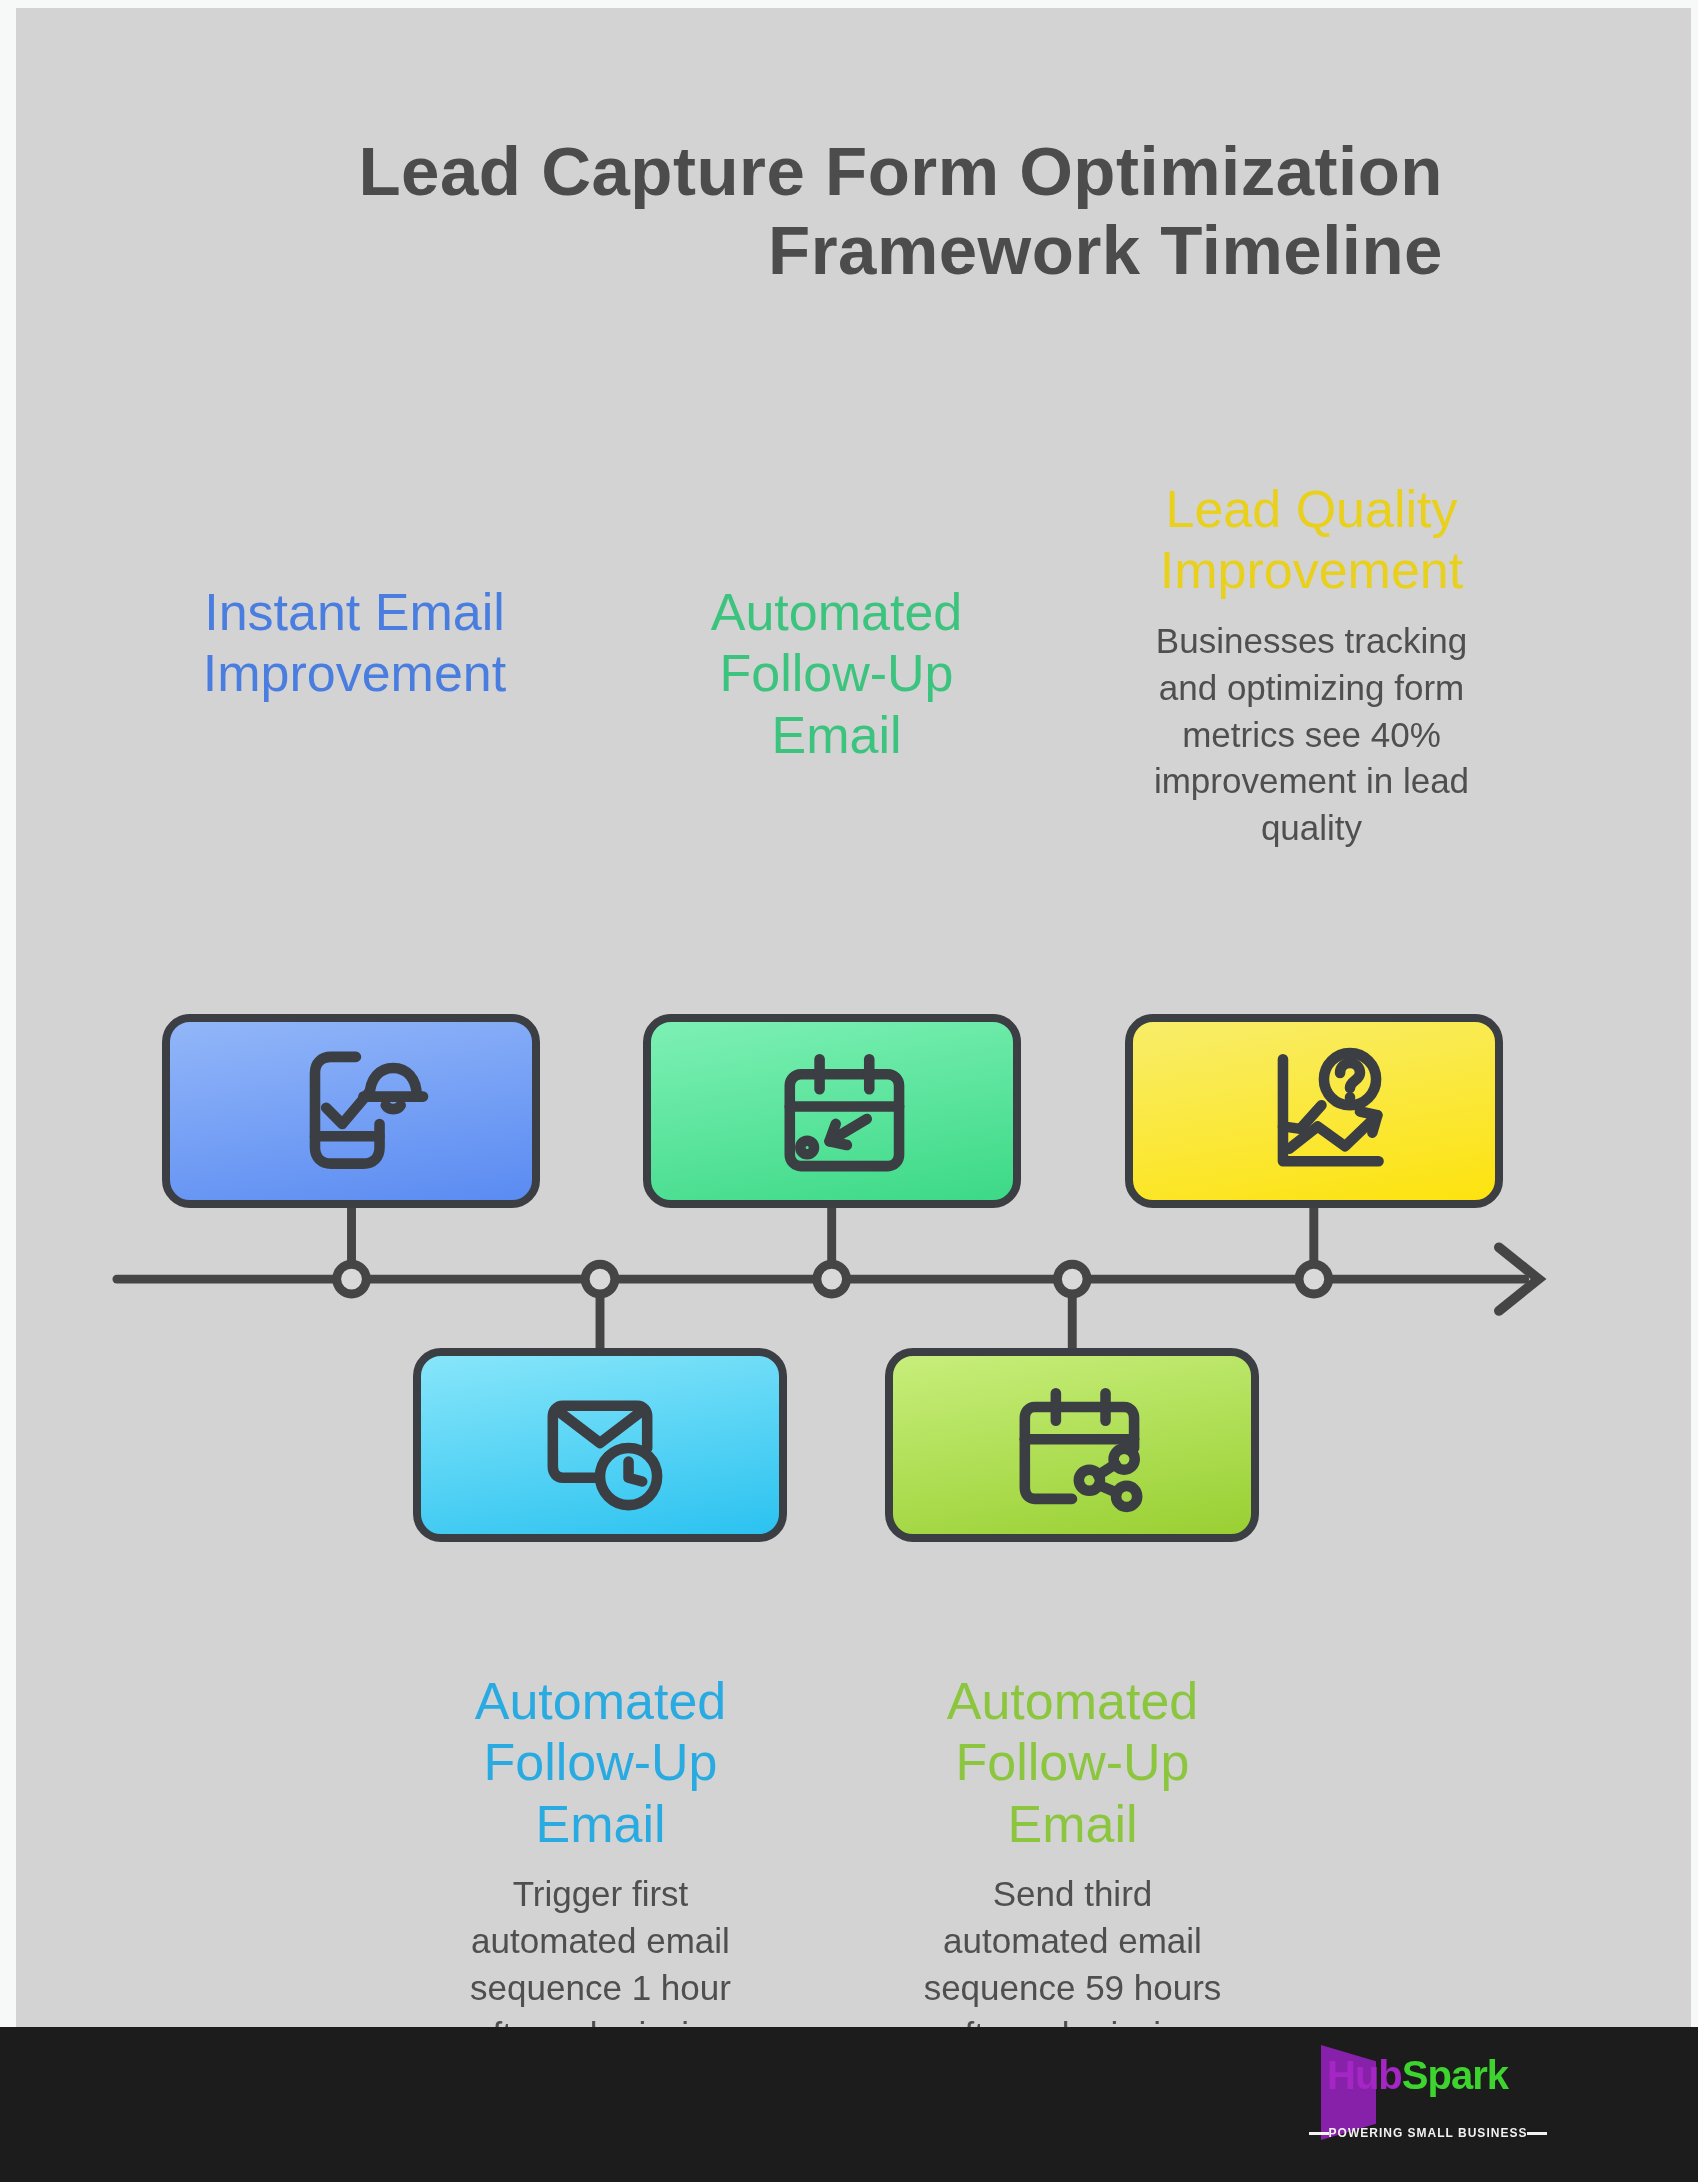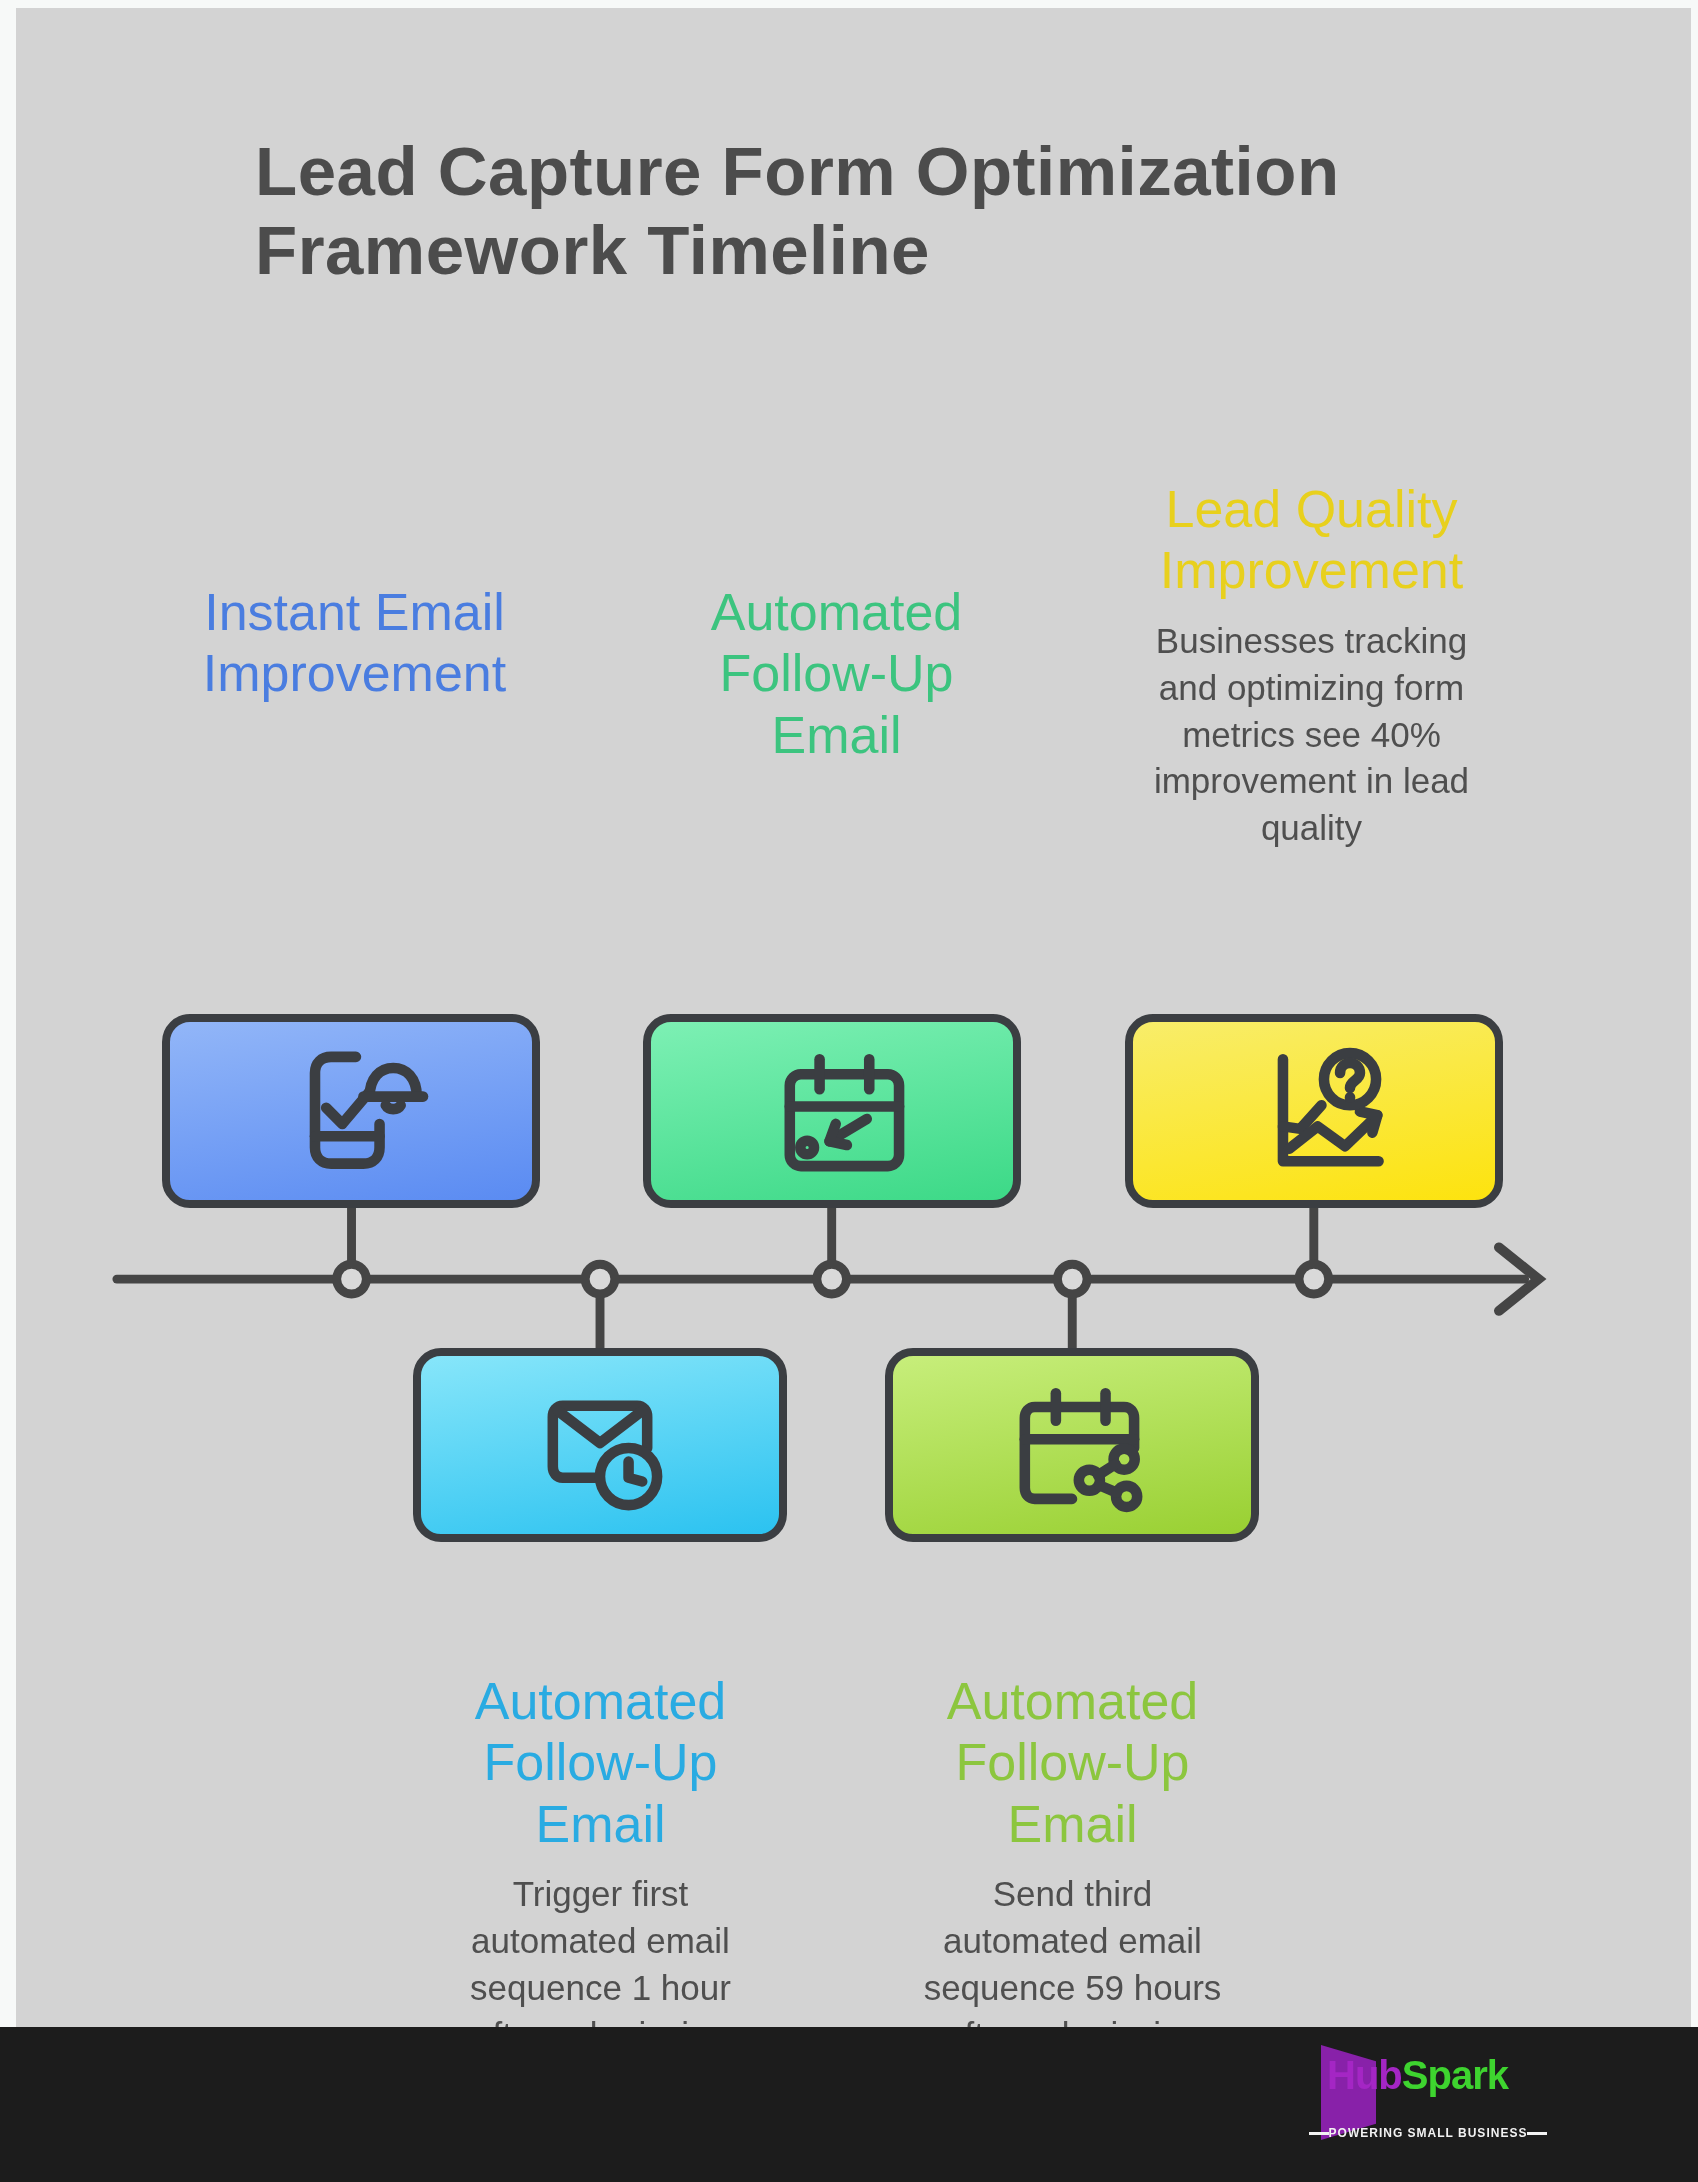--- a/index.html
+++ b/index.html
@@ -1,20 +1,20 @@
 <!DOCTYPE html>
 <html><head>
 <meta charset="utf-8">
 <style>
   html,body{margin:0;padding:0;}
   body{width:1699px;height:2182px;position:relative;background:#f7f9f8;
        font-family:"Liberation Sans",sans-serif;overflow:hidden;}
   .canvas{position:absolute;left:16px;top:8px;right:8px;bottom:0;background:#d3d3d3;}
 
-  .page-title{position:absolute;left:255px;top:133px;width:1188px;text-align:left;
+  .page-title{position:absolute;left:255px;top:133px;width:1188px;text-align:right;
       font-size:69px;font-weight:bold;color:#4c4c4c;line-height:1.14;letter-spacing:0.5px;}
 
   .text-col{position:absolute;width:327px;text-align:center;}
   .col-heading{font-size:52px;line-height:1.18;font-weight:400;}
   .col-body{margin-top:16px;font-size:35px;line-height:1.34;color:#4f4f4f;}
   .h-blue{color:#4a7de0;}
   .h-green{color:#3cc47f;}
   .h-yellow{color:#e8d01d;}
   .h-cyan{color:#29abe2;}
   .h-lime{color:#8cc63f;}

